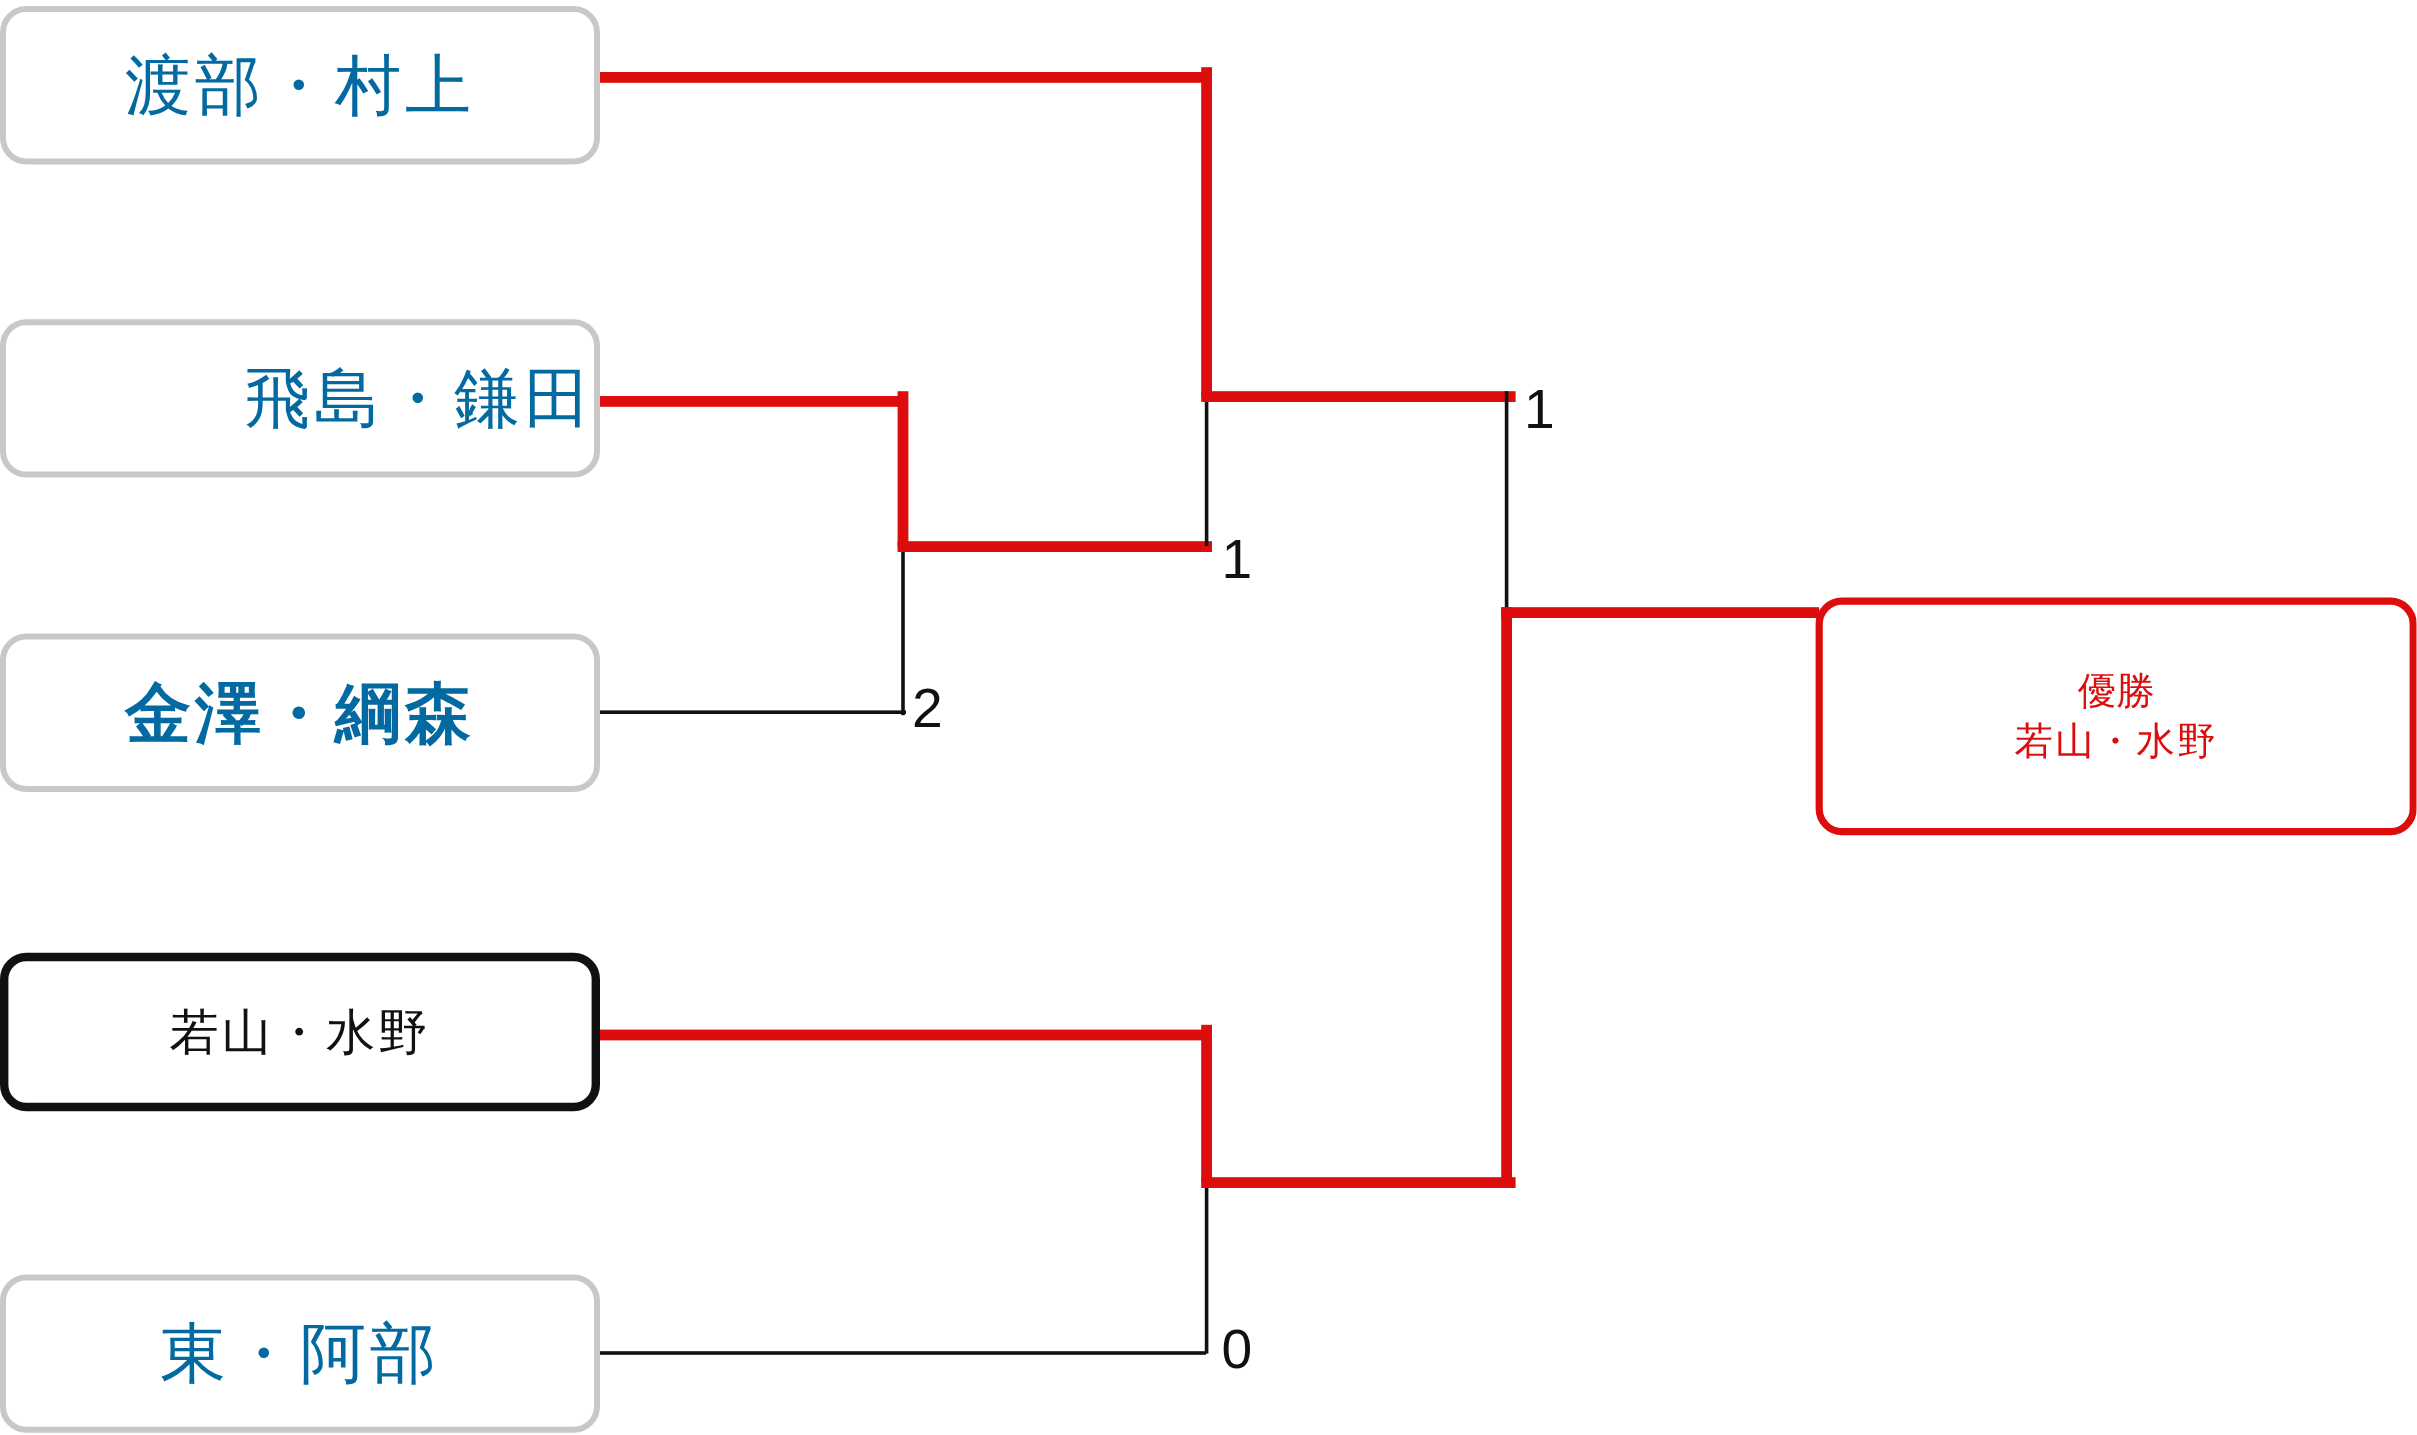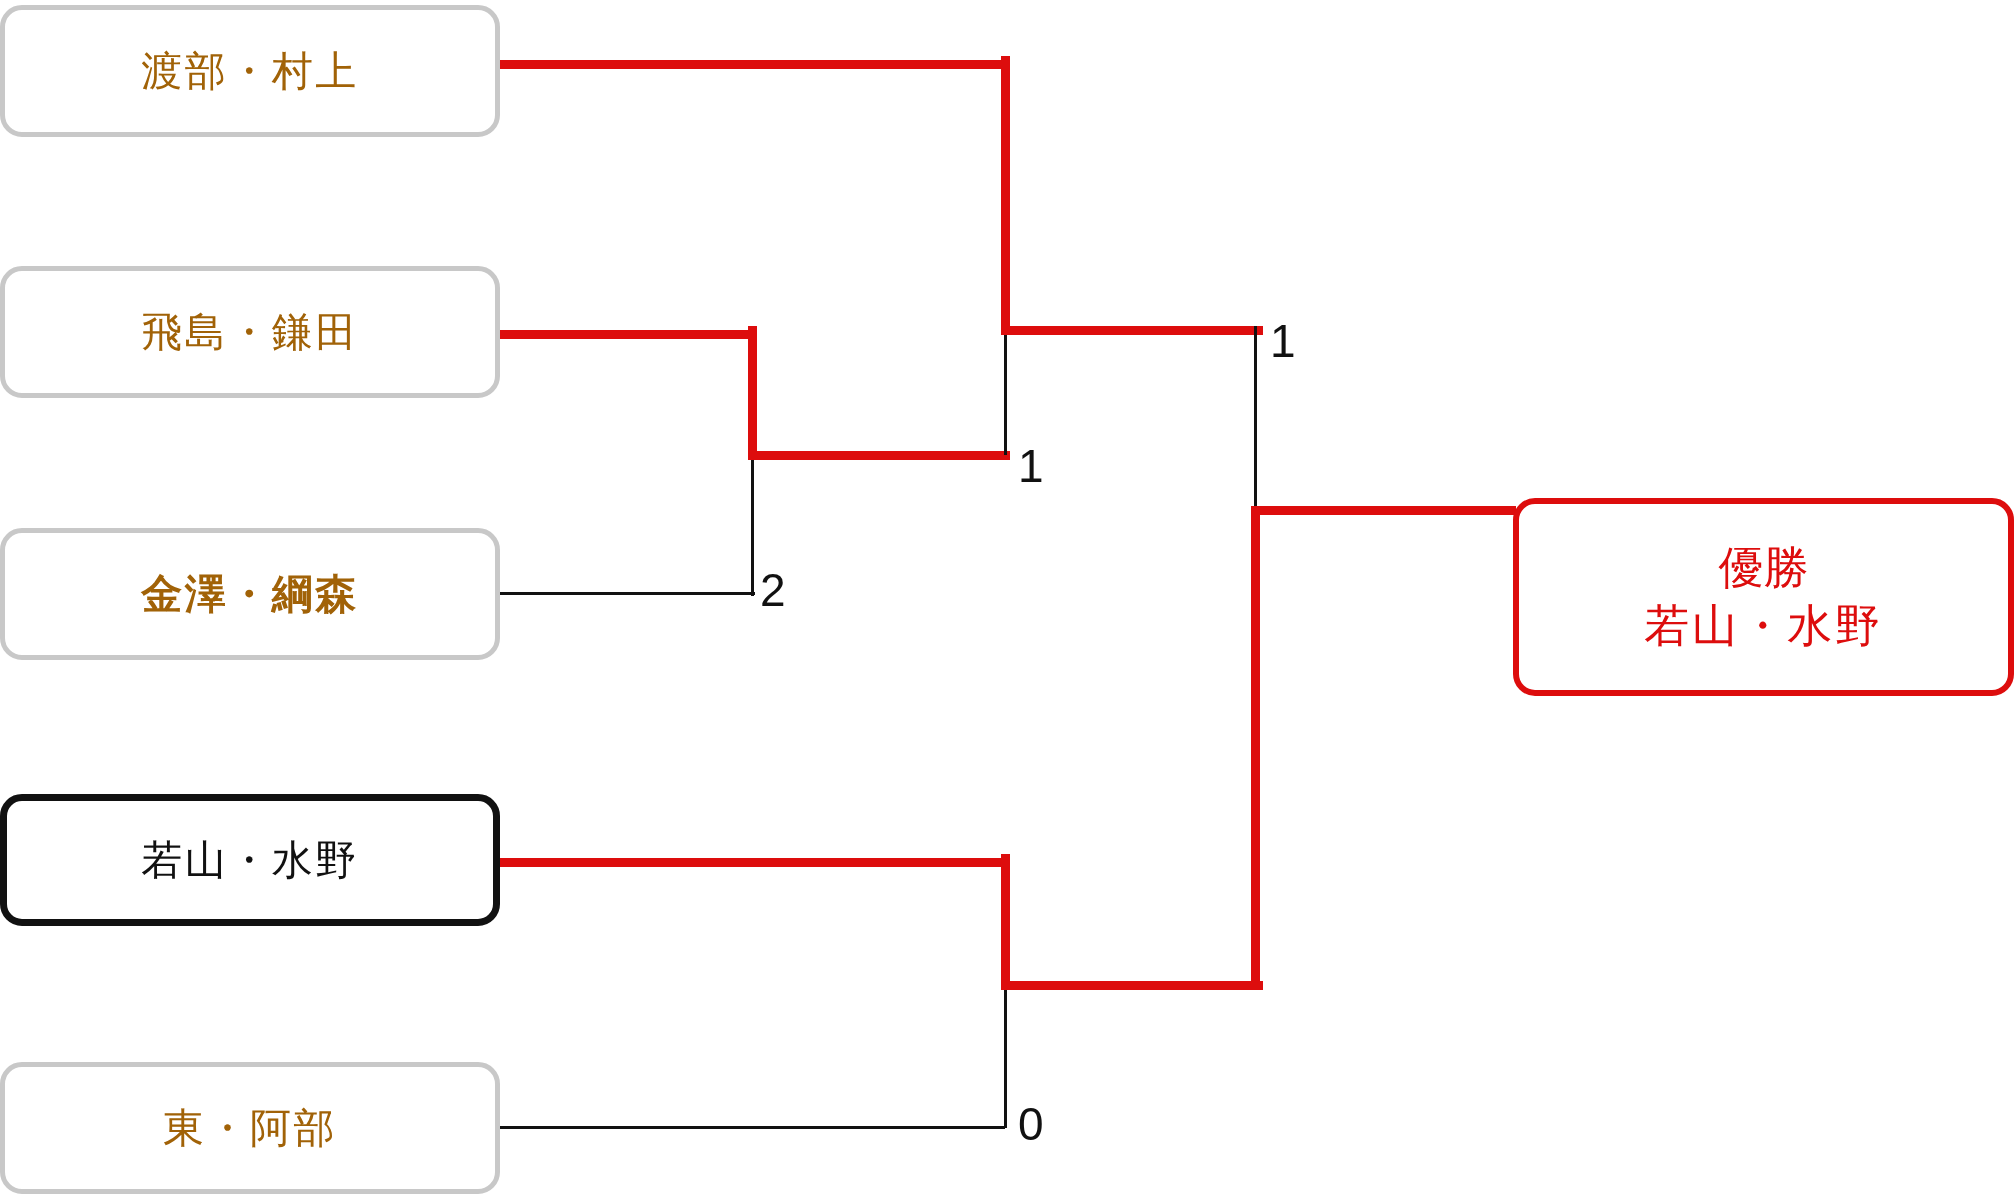--- a/index.html
+++ b/index.html
@@ -32,32 +32,32 @@
     line-height: 1.28;
   }
   .team-box .team-label {
     display: block;
     white-space: nowrap;
     letter-spacing: 0.06em;
   }
 
   .team-box.dim {
     border: 5px solid #c8c8c8;
-    color: #a16207;
-    font-size: 41px;
+    color: #0369a1;
+    font-size: 55px;
   }
   .team-box.active {
     border: 7px solid #111111;
     color: #111111;
     font-size: 41px;
   }
   .team-box.champion {
     border: 6px solid #dd0d0d;
     color: #dd0d0d;
-    font-size: 45px;
+    font-size: 32px;
   }
   .champion .champ-inner {
     display: block;
   }
   .champion .champ-title {
     display: block;
     white-space: nowrap;
   }
   .champion .champ-name {
     display: block;
@@ -138,21 +138,21 @@
   <div class="line v black-v" style="left:1254px; top:326px; height:184px;"></div>
 
   <div class="line v red-v" style="left:1251px; top:506px; height:479px;"></div>
 
   <div class="line h red-h" style="left:1251px; top:506px; width:265px;"></div>
 
   <div class="team-box dim" style="left:0px; top:5px; width:500px; height:132px;">
     <span class="team-label">渡部・村上</span>
   </div>
 
-  <div class="team-box dim" style="left:0px; top:266px; width:500px; height:132px;">
+  <div class="team-box dim" style="left:0px; top:266px; width:500px; height:132px;justify-content:flex-end;">
     <span class="team-label">飛島・鎌田</span>
   </div>
 
   <div class="team-box dim" style="left:0px; top:528px; width:500px; height:132px;font-weight:bold;">
     <span class="team-label">金澤・綱森</span>
   </div>
 
   <div class="team-box active" style="left:0px; top:794px; width:500px; height:132px;">
     <span class="team-label">若山・水野</span>
   </div>

